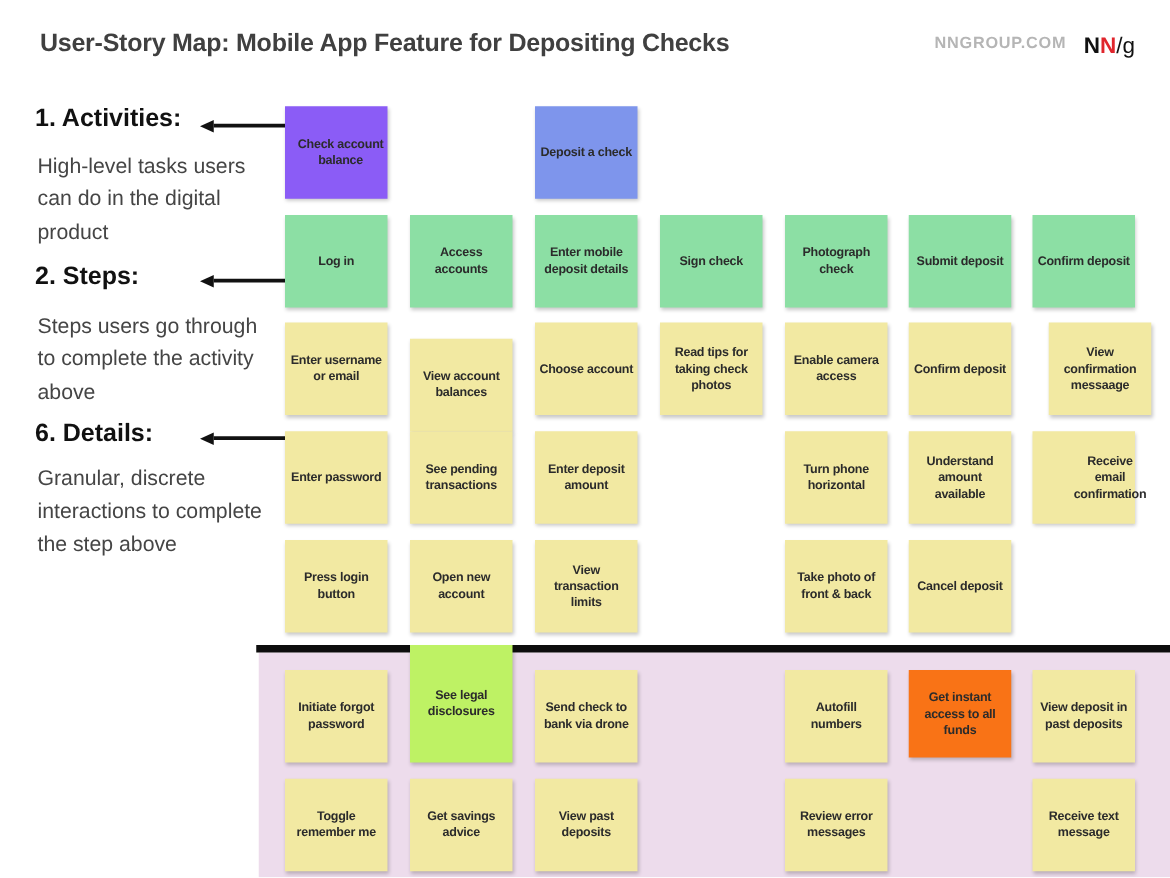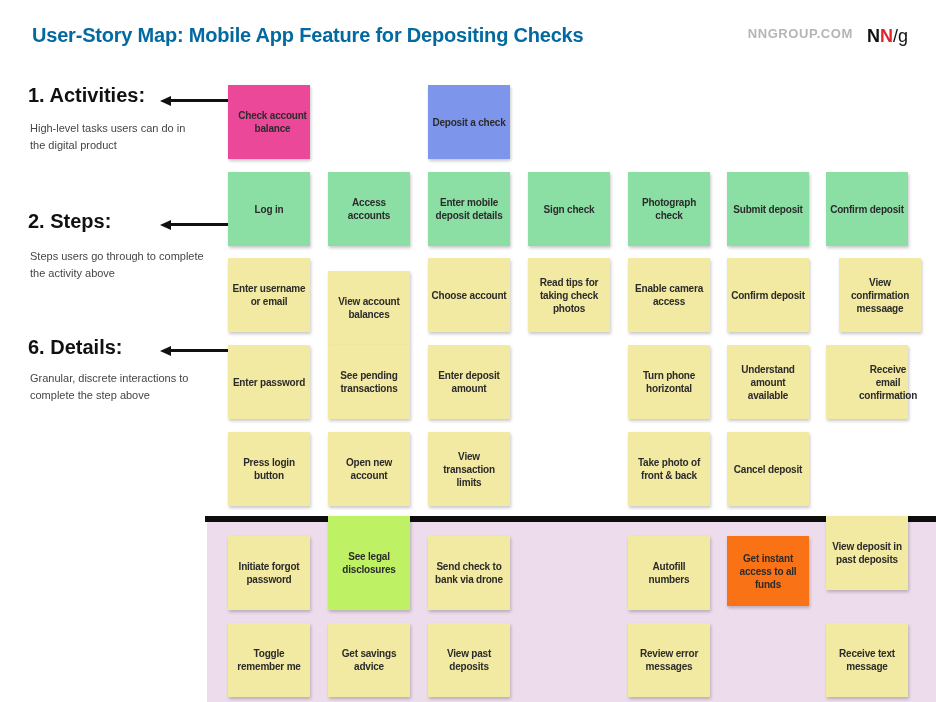--- a/index.html
+++ b/index.html
@@ -2,35 +2,35 @@
 <html><head>
 <meta charset="utf-8">
 <style>
   html,body{margin:0;padding:0;background:#ffffff;}
   .canvas{
     position:relative;width:936px;height:702px;background:#ffffff;overflow:hidden;
     font-family:"Liberation Sans",sans-serif;
   }
   .title{
     position:absolute;left:32px;top:24px;font-size:20px;font-weight:bold;
-    color:#0369a1;letter-spacing:-0.2px;
+    color:#404040;letter-spacing:-0.2px;
   }
   .brand{
     position:absolute;right:28px;top:26px;display:flex;align-items:flex-start;gap:14px;
   }
   .brand .site{font-size:13px;color:#b5b5b5;letter-spacing:0.6px;font-weight:bold;}
   .brand .logo{font-size:18px;color:#111;font-weight:bold;}
   .brand .logo .red{color:#e0262d;}
   .brand .logo .rest{font-weight:normal;}
 
   .legend-heading{
     position:absolute;left:28px;font-size:20px;font-weight:bold;color:#111;
   }
   .legend-desc{
-    position:absolute;left:30px;font-size:11px;color:#454545;line-height:1.55;
+    position:absolute;left:30px;font-size:17px;color:#454545;line-height:1.55;
   }
   .arrow{position:absolute;left:160px;height:11px;display:flex;align-items:center;}
   .arrow .head{
     width:0;height:0;border-top:5.5px solid transparent;border-bottom:5.5px solid transparent;
     border-right:11px solid #111;
   }
   .arrow .shaft{width:57px;height:3px;background:#111;}
 
   .release-band{position:absolute;left:207px;top:522px;width:729px;height:180px;}
   .divider{position:absolute;left:205px;top:516px;width:731px;height:6px;}
@@ -72,21 +72,21 @@
   </div>
 
   <div class="legend-heading" style="top:336px">6. Details:</div>
   <div class="legend-desc" style="top:370px;width:200px">Granular, discrete interactions to complete the step above</div>
   <div class="arrow" style="top:345px">
     <span class="head"></span>
     <span class="shaft"></span>
   </div>
 
   <div id="cards">
-      <div class="card" style="left: 228px; top: 85px; width: 82px; height: 74px; background: #ec4899; padding-left: 10px;">Check account balance</div>
+      <div class="card" style="left: 228px; top: 85px; width: 82px; height: 74px; background: #8b5cf6; padding-left: 10px;">Check account balance</div>
       <div class="card" style="left: 428px; top: 85px; width: 82px; height: 74px; background: rgb(126, 149, 236);">Deposit a check</div>
       <div class="card" style="left: 228px; top: 172px; width: 82px; height: 74px; background: rgb(140, 223, 164);">Log in</div>
       <div class="card" style="left: 328px; top: 172px; width: 82px; height: 74px; background: rgb(140, 223, 164);">Access accounts</div>
       <div class="card" style="left: 428px; top: 172px; width: 82px; height: 74px; background: rgb(140, 223, 164);">Enter mobile deposit details</div>
       <div class="card" style="left: 528px; top: 172px; width: 82px; height: 74px; background: rgb(140, 223, 164);">Sign check</div>
       <div class="card" style="left: 628px; top: 172px; width: 82px; height: 74px; background: rgb(140, 223, 164);">Photograph check</div>
       <div class="card" style="left: 727px; top: 172px; width: 82px; height: 74px; background: rgb(140, 223, 164);">Submit deposit</div>
       <div class="card" style="left: 826px; top: 172px; width: 82px; height: 74px; background: rgb(140, 223, 164);">Confirm deposit</div>
       <div class="card" style="left: 228px; top: 258px; width: 82px; height: 74px; background: rgb(242, 233, 162);">Enter username or email</div>
       <div class="card" style="left: 328px; top: 258px; width: 82px; height: 74px; background: rgb(242, 233, 162); margin-top: 13px;">View account balances</div>
@@ -104,21 +104,21 @@
       <div class="card" style="left: 228px; top: 432px; width: 82px; height: 74px; background: rgb(242, 233, 162);">Press login button</div>
       <div class="card" style="left: 328px; top: 432px; width: 82px; height: 74px; background: rgb(242, 233, 162);">Open new account</div>
       <div class="card" style="left: 428px; top: 432px; width: 82px; height: 74px; background: rgb(242, 233, 162);">View transaction limits</div>
       <div class="card" style="left: 628px; top: 432px; width: 82px; height: 74px; background: rgb(242, 233, 162);">Take photo of front &amp; back</div>
       <div class="card" style="left: 727px; top: 432px; width: 82px; height: 74px; background: rgb(242, 233, 162);">Cancel deposit</div>
       <div class="card" style="left: 228px; top: 536px; width: 82px; height: 74px; background: rgb(242, 233, 162);">Initiate forgot password</div>
       <div class="card" style="left: 328px; top: 516px; width: 82px; height: 94px; background: #bef264;">See legal disclosures</div>
       <div class="card" style="left: 428px; top: 536px; width: 82px; height: 74px; background: rgb(242, 233, 162);">Send check to bank via drone</div>
       <div class="card" style="left: 628px; top: 536px; width: 82px; height: 74px; background: rgb(242, 233, 162);">Autofill numbers</div>
       <div class="card" style="left: 727px; top: 536px; width: 82px; height: 70px; background: #f97316;">Get instant access to all funds</div>
-      <div class="card" style="left: 826px; top: 516px; width: 82px; height: 74px; background: rgb(242, 233, 162);">View deposit in past deposits</div>
+      <div class="card" style="left: 826px; top: 536px; width: 82px; height: 74px; background: rgb(242, 233, 162);">View deposit in past deposits</div>
       <div class="card" style="left: 228px; top: 623px; width: 82px; height: 74px; background: rgb(242, 233, 162);">Toggle remember me</div>
       <div class="card" style="left: 328px; top: 623px; width: 82px; height: 74px; background: rgb(242, 233, 162);">Get savings advice</div>
       <div class="card" style="left: 428px; top: 623px; width: 82px; height: 74px; background: rgb(242, 233, 162);">View past deposits</div>
       <div class="card" style="left: 628px; top: 623px; width: 82px; height: 74px; background: rgb(242, 233, 162);">Review error messages</div>
       <div class="card" style="left: 826px; top: 623px; width: 82px; height: 74px; background: rgb(242, 233, 162);">Receive text message</div>
     </div>
 
 </div>
 
 </body></html>

